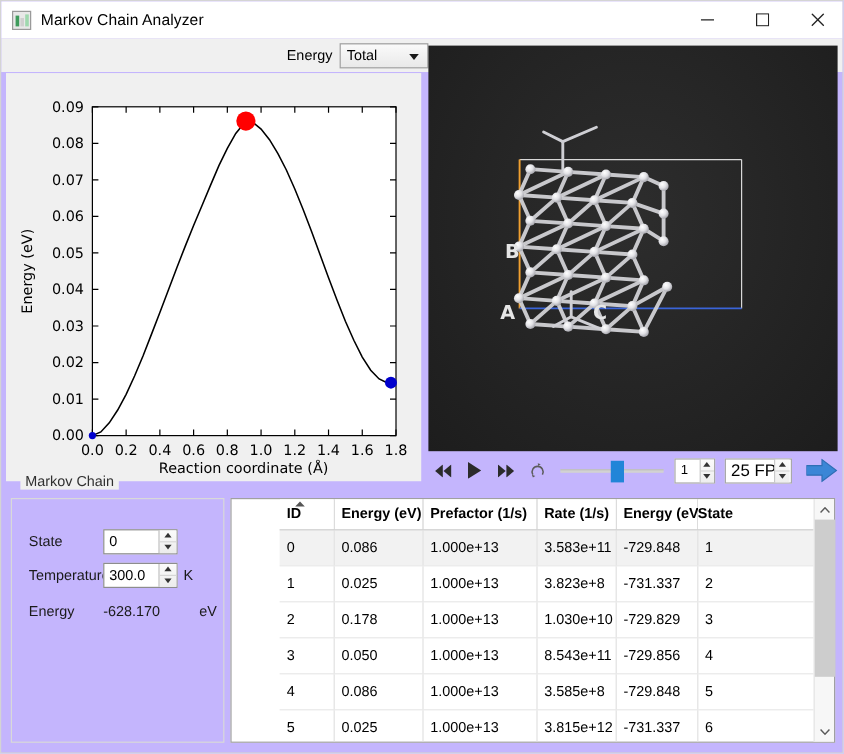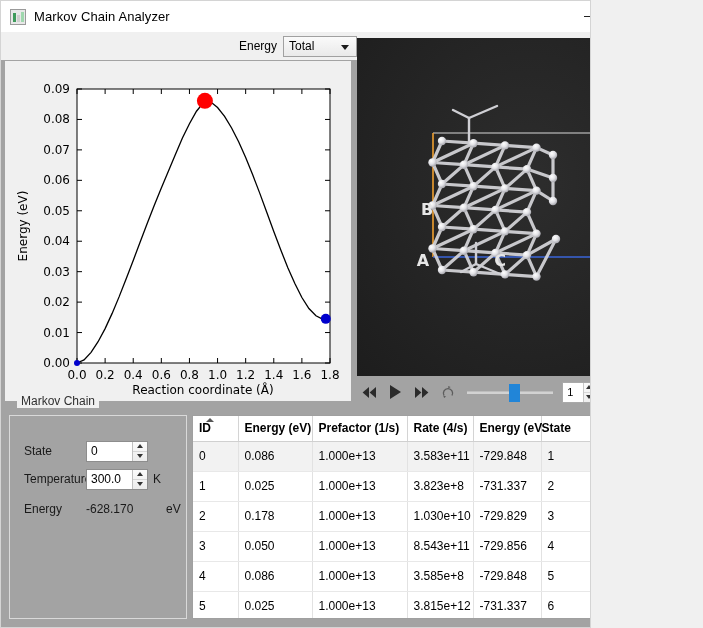--- a/index.html
+++ b/index.html
@@ -9,22 +9,22 @@
     font-family: "Liberation Sans", sans-serif;
     font-size: 12px;
     background: #f0f0f0;
     overflow: hidden;
     color: #000;
   }
 
   
   #window {
     position: relative;
-    width: 591px; height: 628px;
-    background: #a3a3a3;
+    width: 703px; height: 628px;
+    background: #c4b5fd;
     border: 1px solid #d4d4d4;
     overflow: hidden;
   }
 
   
   #titlebar {
     position: absolute; left: 0; top: 0; width: 703px; height: 31px;
     background: #ffffff;
     display: flex; align-items: center;
   }
@@ -166,21 +166,21 @@
   }
   .mspin .btns span { flex: 1; display: flex; align-items: center; justify-content: center; }
   .mspin .btns span:first-child { border-bottom: 1px solid #d6d6d6; }
 
   
   #table-wrap {
     position: absolute; left: 191px; top: 414px; width: 504px; height: 204px;
     background: #fff; border: 1px solid #a0a0a0;
     display: flex;
   }
-  #table-scroll { flex: 1; overflow: hidden; }
+  #table-scroll { flex: 1; overflow: hidden; padding-left: 40px; }
   table { border-collapse: collapse; width: 100%; table-layout: fixed; }
   thead th {
     height: 25px; background: #fff;
     border-right: 1px solid #d4d4d4; border-bottom: 1px solid #d0d0d0;
     font-size: 12px; font-weight: bold; color: #000;
     padding: 0; text-align: left; position: relative;
   }
   thead th .hdr { padding-left: 6px; white-space: nowrap; }
   thead th.ctr .hdr { text-align: center; padding-left: 0; }
   thead th .sortcaret {
@@ -589,21 +589,21 @@
             <col class="c-state">
         </colgroup>
         <thead>
           <tr>
             <th>
               <span class="sortcaret"></span>
               <span class="hdr">ID</span>
             </th>
             <th><span class="hdr">Energy (eV)</span></th>
             <th><span class="hdr">Prefactor (1/s)</span></th>
-            <th><span class="hdr">Rate (4/s)</span></th>
+            <th><span class="hdr">Rate (1/s)</span></th>
             <th><span class="hdr">Energy (eV)</span></th>
             <th class="ctr"><span class="hdr">State</span></th>
           </tr>
         </thead>
         <tbody id="table-body">
             <tr class="sel">
               <td>0</td>
               <td>0.086</td>
               <td>1.000e+13</td>
               <td>3.583e+11</td>

